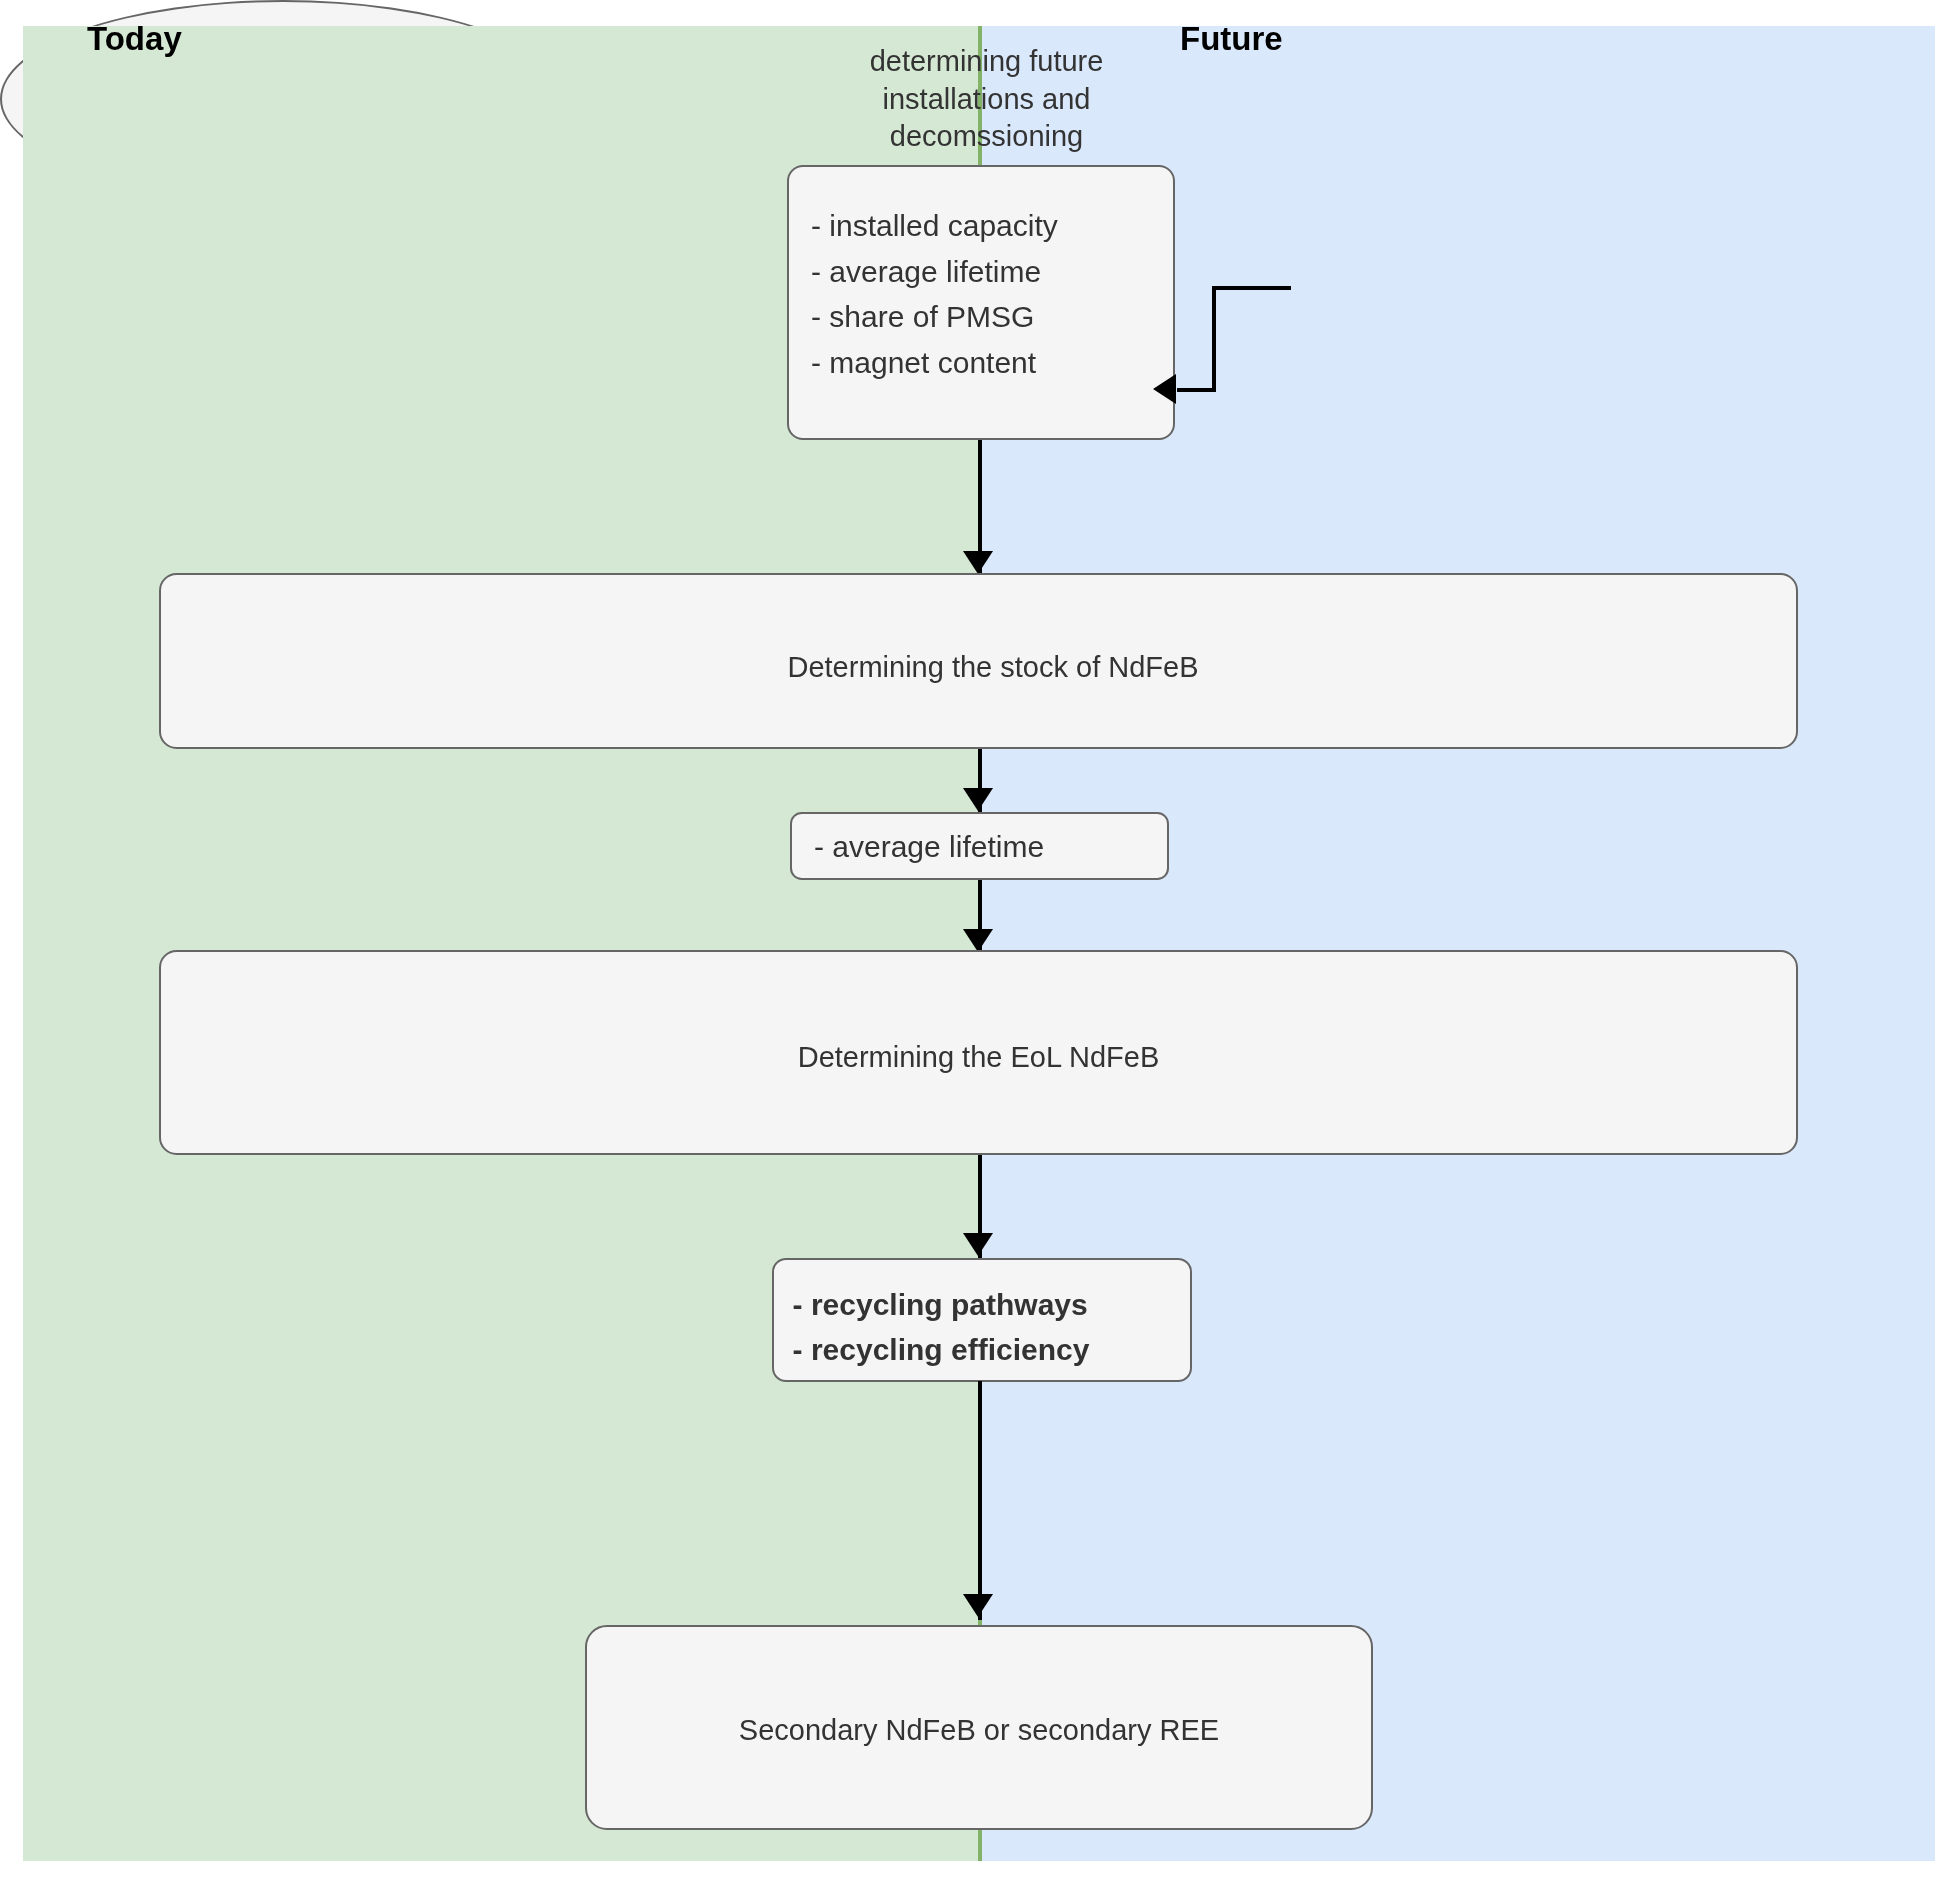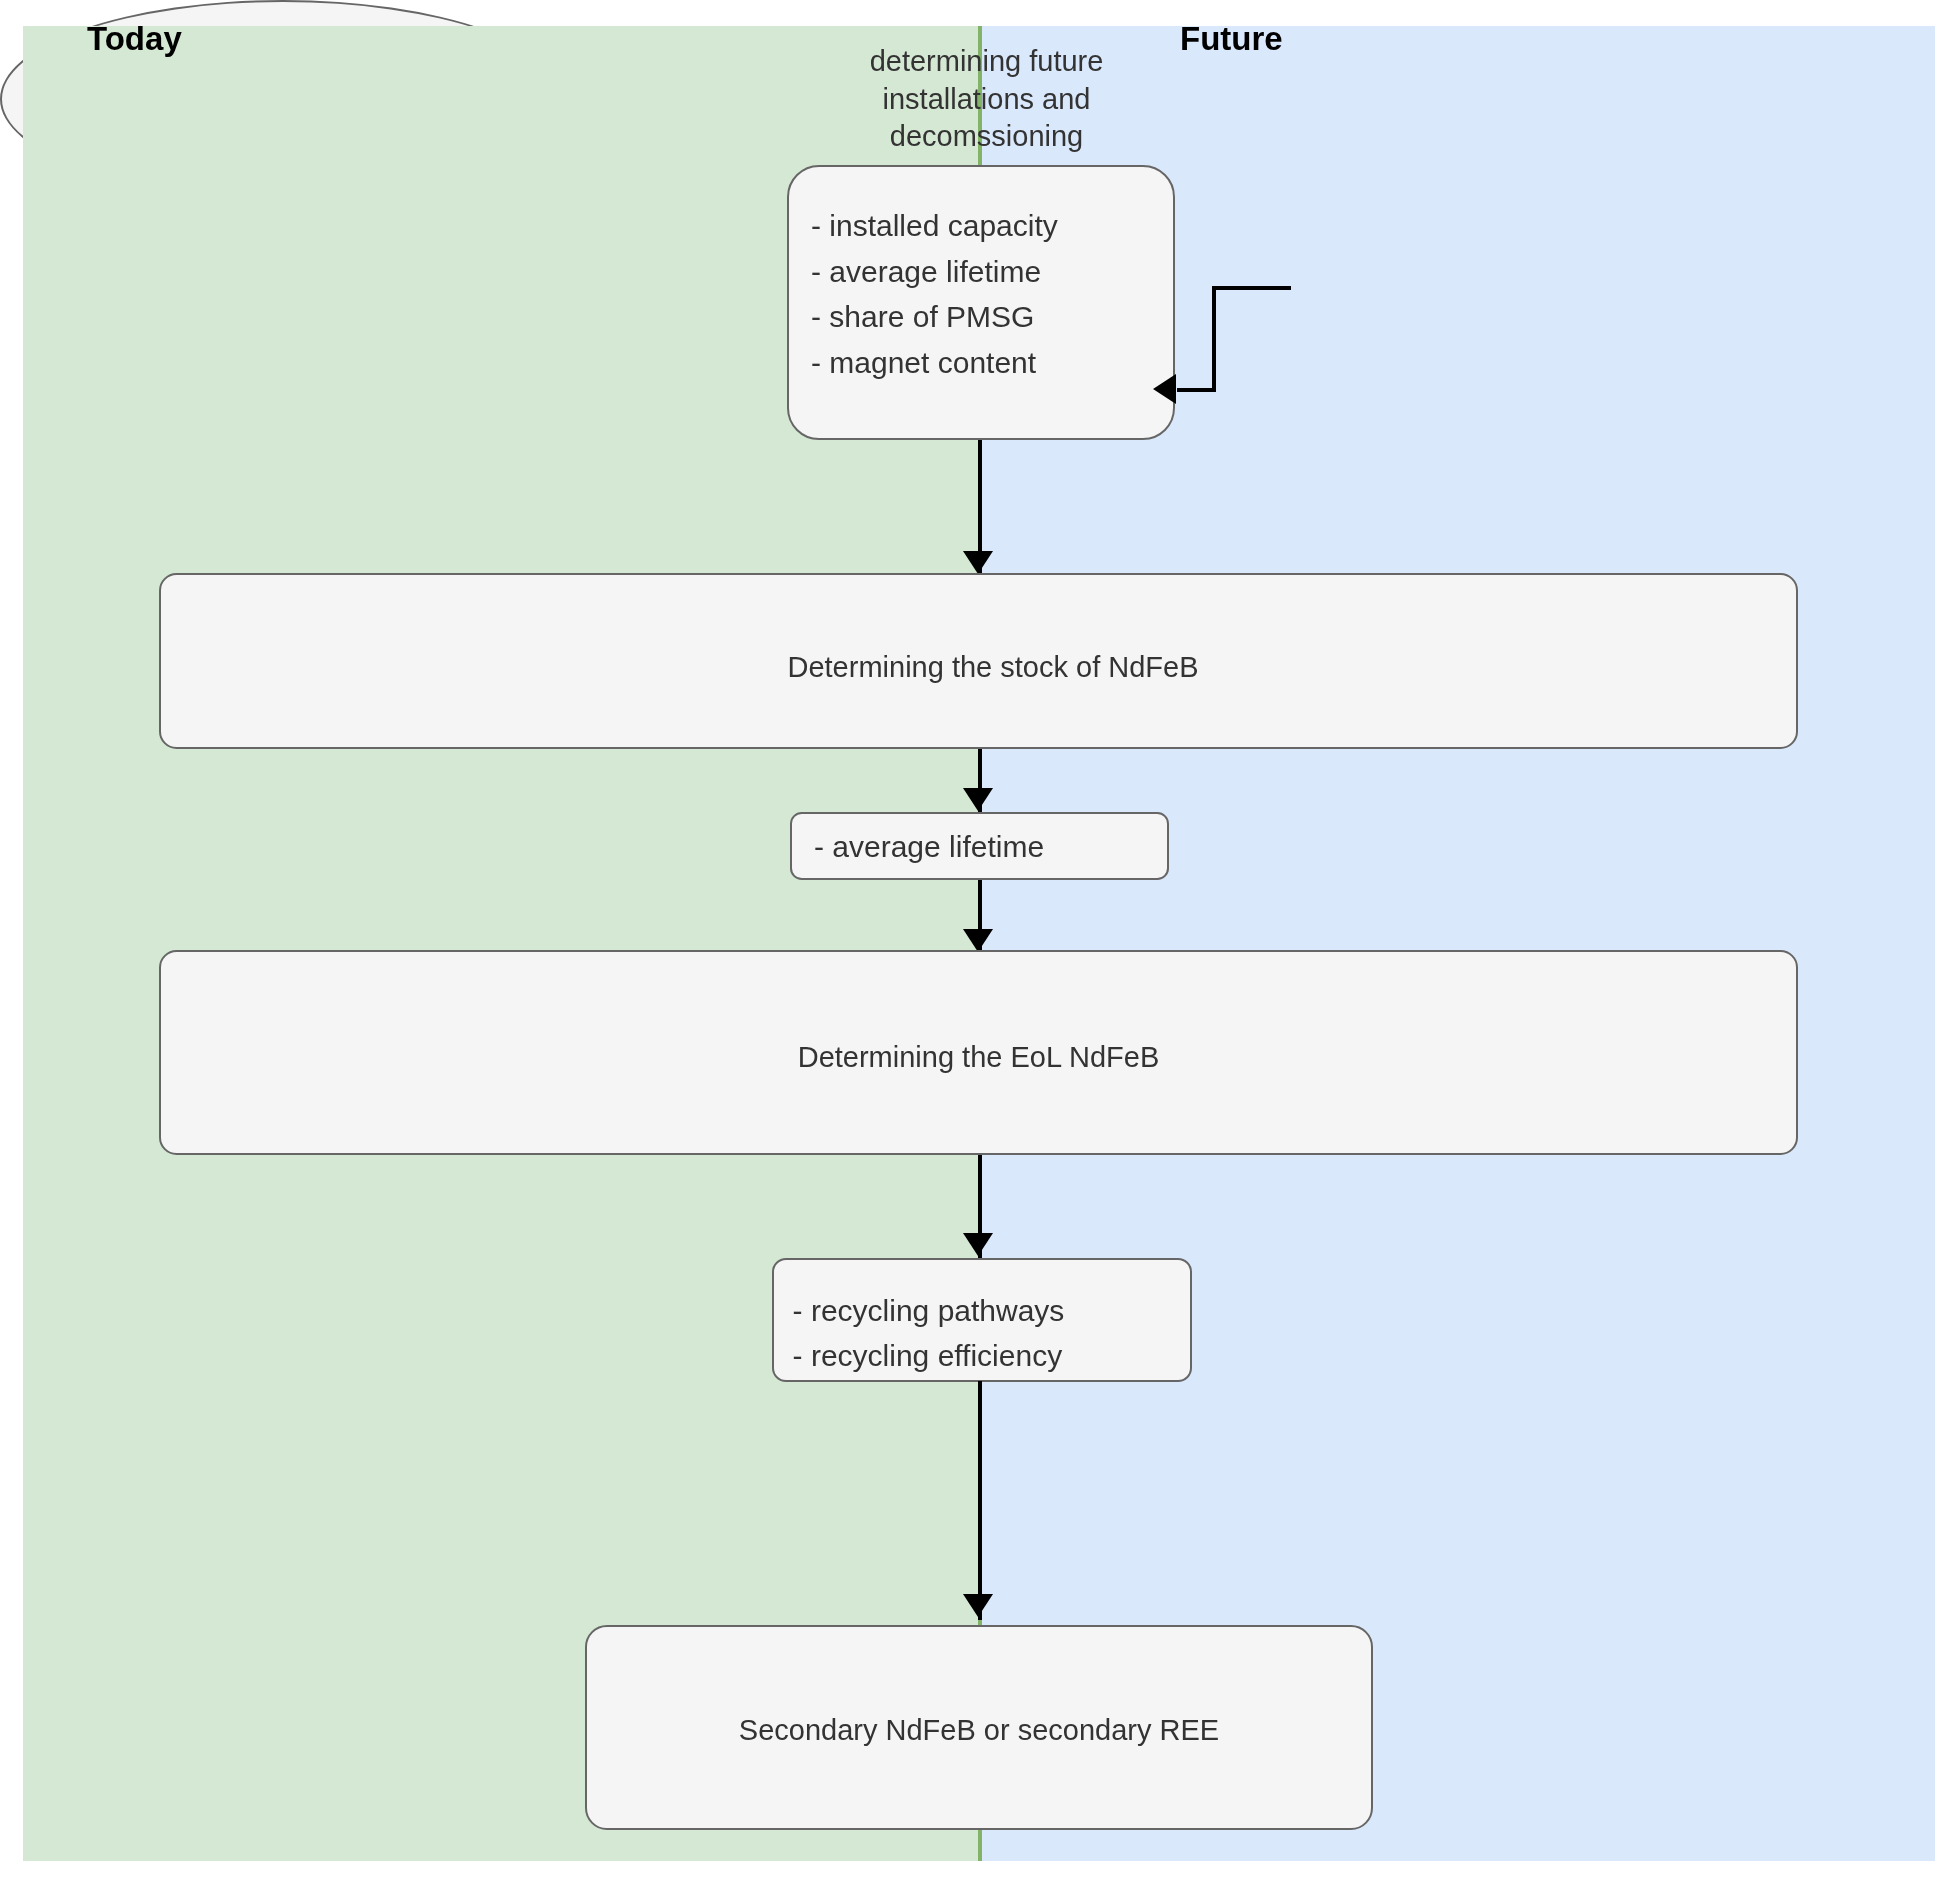--- a/index.html
+++ b/index.html
@@ -13,21 +13,21 @@
 
   .panel-label{position:absolute;font-weight:bold;font-size:33px;color:#000000;white-space:nowrap;}
   #label-today{left:87px;top:20.4px;}
   #label-future{left:1180px;top:20.4px;}
 
   .node{position:absolute;background:#f5f5f5;border:2.9px solid #666666;border-radius:15px;
         box-sizing:border-box;color:#333333;}
   .node .txt{position:absolute;left:0;right:0;font-size:29px;line-height:1.0;color:#333333;}
 
   
-  #node-inputs{left:787px;top:165px;width:388px;height:275px;border-radius:32px;}
+  #node-inputs{left:787px;top:165px;width:388px;height:275px;border-radius:16px;}
   #node-inputs .list{position:absolute;left:22px;top:36px;right:11.7px;}
   #node-inputs .list div{font-size:30px;line-height:1.52;color:#333333;white-space:nowrap;}
 
   
   #node-future-assump{left:1288px;top:211px;width:566px;height:198px;background:#f5f5f5;
       border:2.9px solid #666666;border-radius:50%;box-sizing:border-box;}
   #node-future-assump .el-txt{position:absolute;left:53px;right:35px;top:43px;
       text-align:center;font-size:29px;line-height:1.30;color:#333333;}
 
   
@@ -37,21 +37,21 @@
   
   #node-lifetime{left:790px;top:812px;width:379px;height:68px;border-radius:11.7px;}
   #node-lifetime .txt{top:18px;left:22px;text-align:left;font-size:30px;}
 
   
   #node-eol{left:159px;top:950px;width:1639px;height:205px;border-radius:17.5px;}
   #node-eol .txt{top:91px;text-align:center;}
 
   
   #node-recycling{left:772px;top:1258px;width:420px;height:124px;border-radius:14px;}
-  #node-recycling .list{position:absolute;left:18.6px;top:28px;right:8.2px;}
+  #node-recycling .list{position:absolute;left:18.6px;top:22px;right:8.2px;font-weight:bold;}
   #node-recycling .list div{font-size:30px;line-height:1.50;color:#333333;white-space:nowrap;}
 
   
   #node-secondary{left:585px;top:1625px;width:788px;height:205px;border-radius:22px;}
   #node-secondary .txt{top:89px;text-align:center;}
 
   
   .conn{position:absolute;background:#000000;}
   .vline{width:4.1px;}
   .hline{height:4.1px;}

